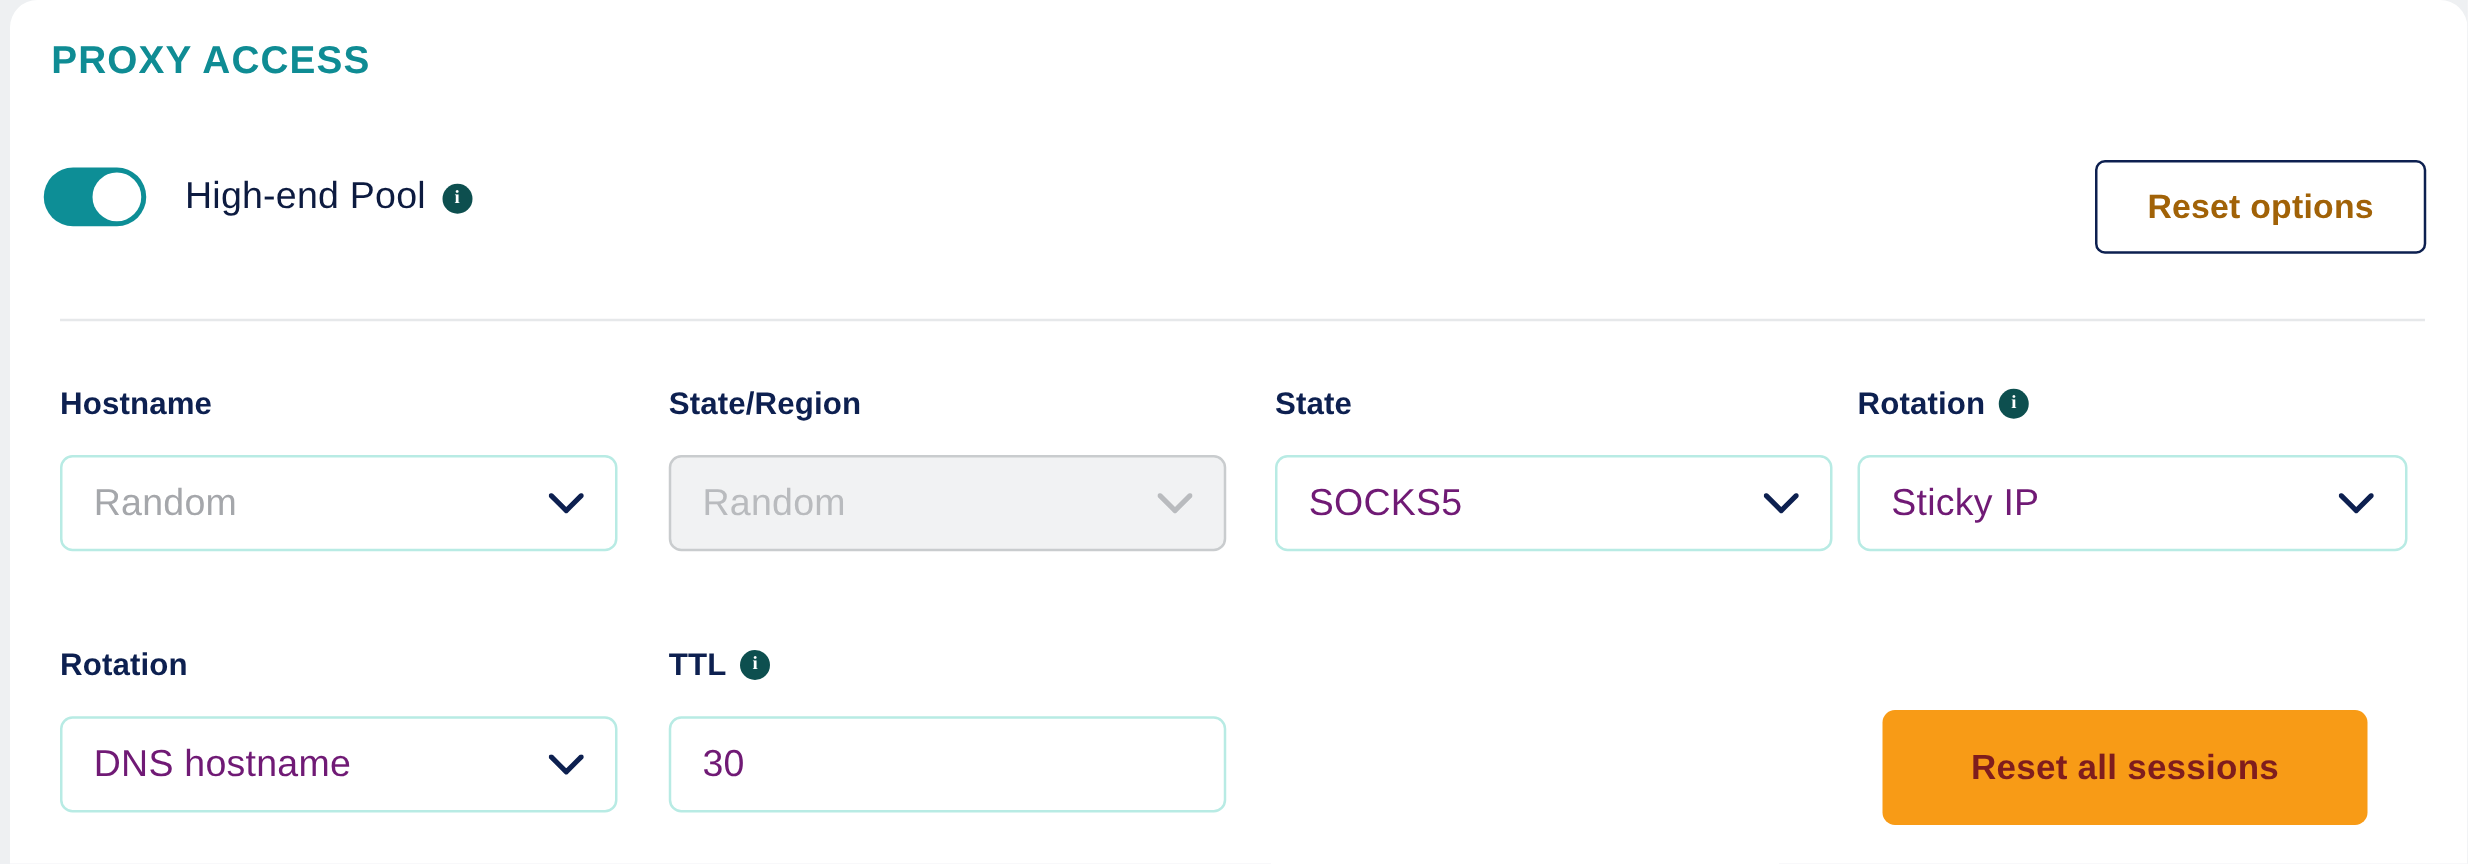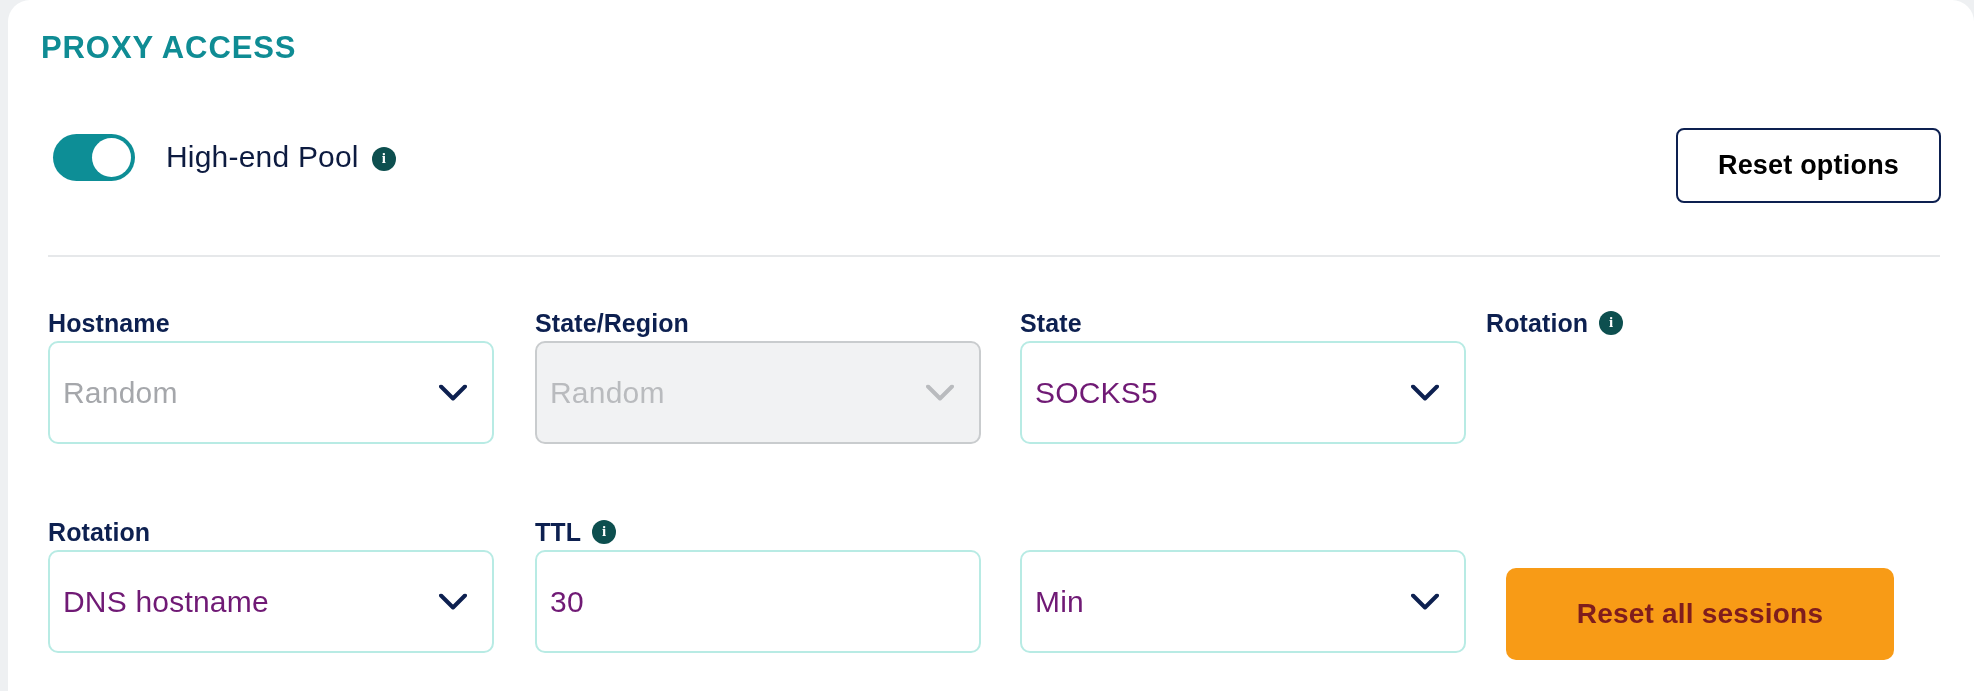--- a/index.html
+++ b/index.html
@@ -41,21 +41,21 @@
     font-weight: 700;
     letter-spacing: 0.9px;
     color: #0f8c94;
     text-transform: uppercase;
     white-space: nowrap;
   }
 
   
   .toggle-row {
     position: absolute;
-    left: 45px;
+    left: 27px;
     top: 133px;
     display: flex;
     align-items: center;
     height: 48px;
   }
   .toggle {
     position: relative;
     width: 82px;
     height: 47px;
     border-radius: 24px;
@@ -106,21 +106,21 @@
   .btn-reset-options {
     position: absolute;
     left: 1668px;
     top: 128px;
     width: 265px;
     height: 75px;
     box-sizing: border-box;
     border: 2px solid #0d2050;
     border-radius: 8px;
     background: #ffffff;
-    color: #000000;
+    color: #a16207;
     font-size: 27px;
     font-weight: 700;
     font-family: "Liberation Sans", sans-serif;
     letter-spacing: 0.2px;
     cursor: pointer;
     display: flex;
     align-items: center;
     justify-content: center;
     padding: 0;
   }
@@ -143,29 +143,29 @@
     font-size: 25px;
     font-weight: 700;
     color: #0d2050;
     letter-spacing: 0.1px;
     display: flex;
     align-items: center;
     white-space: nowrap;
     height: 30px;
   }
   .control {
-    margin-top: 3px;
+    margin-top: 26px;
     box-sizing: border-box;
-    height: 103px;
+    height: 77px;
     border-radius: 10px;
     border: 2px solid #b8ebe4;
     background: #ffffff;
     display: flex;
     align-items: center;
-    padding: 0 13px;
+    padding: 0 25px;
     cursor: pointer;
     position: relative;
   }
   .control.disabled {
     border-color: #c9ccce;
     background: #f1f2f3;
     cursor: default;
   }
   .control .value {
     font-size: 30px;
@@ -287,20 +287,28 @@
       </div>
     </div>
 
     <div class="field col4 row1">
       <div class="field-label">
         <span>Rotation</span>
         <span class="info-icon label-info">
           <span>i</span>
         </span>
       </div>
+      <div class="control">
+        <div class="value">Sticky IP</div>
+        <span class="chev">
+          <svg width="28" height="17" viewBox="0 0 28 17">
+              <path d="M2 2 L14 14 L26 2" fill="none" stroke="#0d2050" stroke-width="4" stroke-linecap="round" stroke-linejoin="round"></path>
+            </svg>
+        </span>
+      </div>
     </div>
 
     <div class="field col1 row2">
       <div class="field-label">Rotation</div>
       <div class="control">
         <div class="value">DNS hostname</div>
         <span class="chev">
           <svg width="28" height="17" viewBox="0 0 28 17">
               <path d="M2 2 L14 14 L26 2" fill="none" stroke="#0d2050" stroke-width="4" stroke-linecap="round" stroke-linejoin="round"></path>
             </svg>
@@ -315,26 +323,18 @@
           <span>i</span>
         </span>
       </div>
       <div class="control">
         <input class="value" type="text" value="30" style="">
       </div>
     </div>
 
     <div class="field col3 row2">
       <div class="field-label"></div>
-      <div class="control">
-        <div class="value">Min</div>
-        <span class="chev">
-          <svg width="28" height="17" viewBox="0 0 28 17">
-              <path d="M2 2 L14 14 L26 2" fill="none" stroke="#0d2050" stroke-width="4" stroke-linecap="round" stroke-linejoin="round"></path>
-            </svg>
-        </span>
-      </div>
     </div>
 
     <button class="btn-reset-sessions">Reset all sessions</button>
 
   </div>
 </div>
 
 </body></html>

